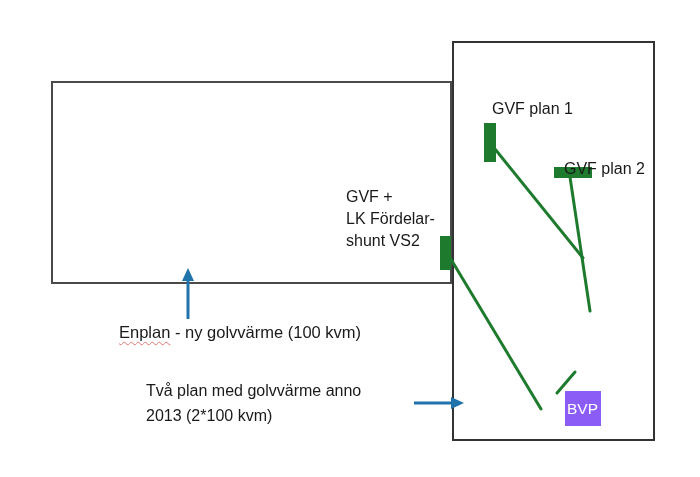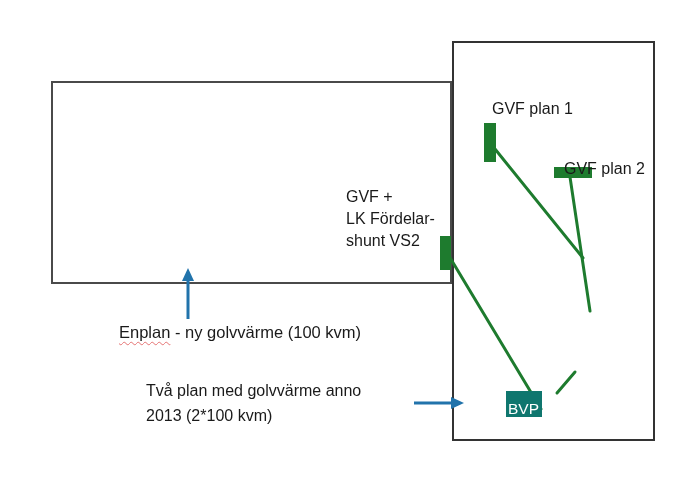--- a/index.html
+++ b/index.html
@@ -39,23 +39,23 @@
   }
   .bar {
     position: absolute;
     background: #1e7b2e;
   }
   .bar.gvf1 { left: 484px; top: 123px; width: 12px; height: 39px; }
   .bar.gvf2 { left: 554px; top: 167px; width: 38px; height: 11px; }
   .bar.vs2  { left: 440px; top: 236px; width: 11px; height: 34px; }
   .bvp-box {
     position: absolute;
-    left: 506px; top: 391px;
-    width: 36px; height: 26px;
-    background: #0f766e;
+    left: 565px; top: 391px;
+    width: 36px; height: 35px;
+    background: #8b5cf6;
     color: #ffffff;
     font-size: 15.5px;
     line-height: 35px;
     padding-left: 2px;
     box-sizing: border-box;
     white-space: nowrap;
   }
   .lbl {
     position: absolute;
     font-size: 16px;

